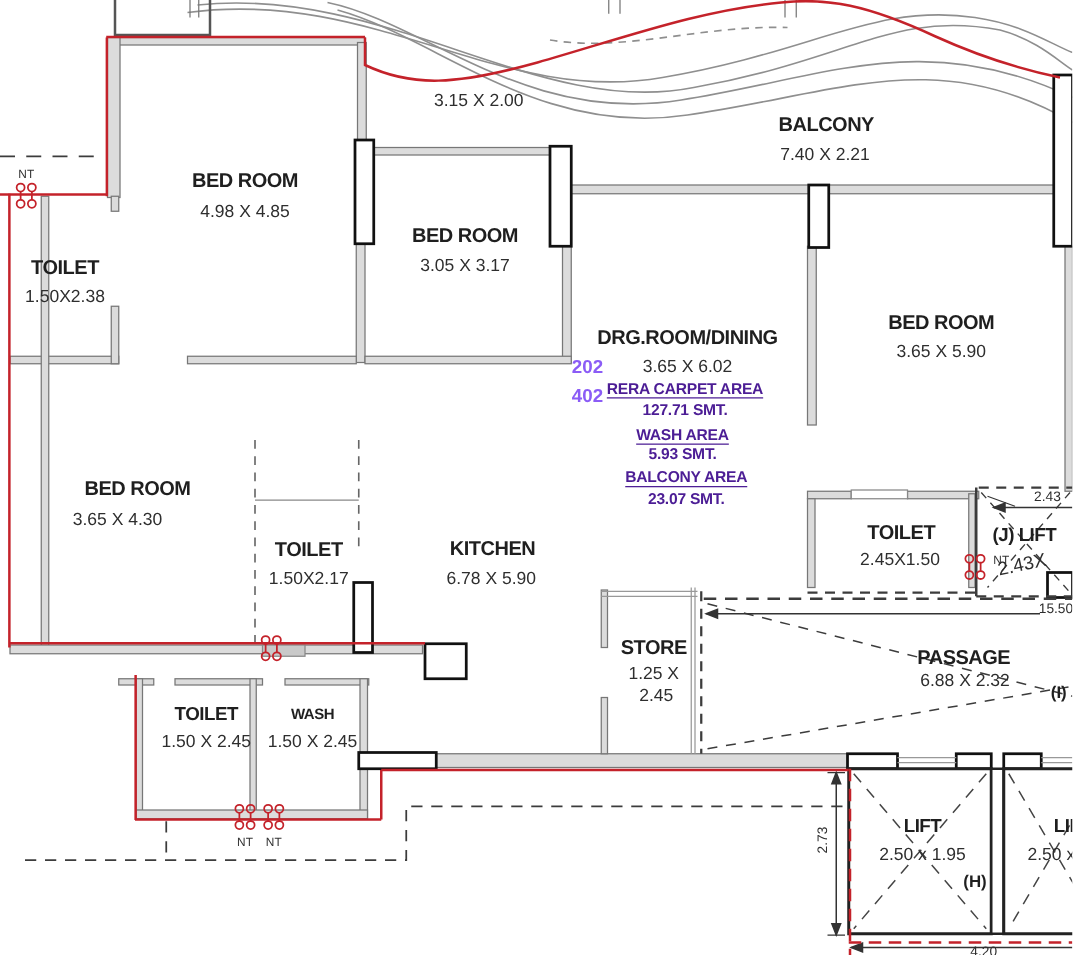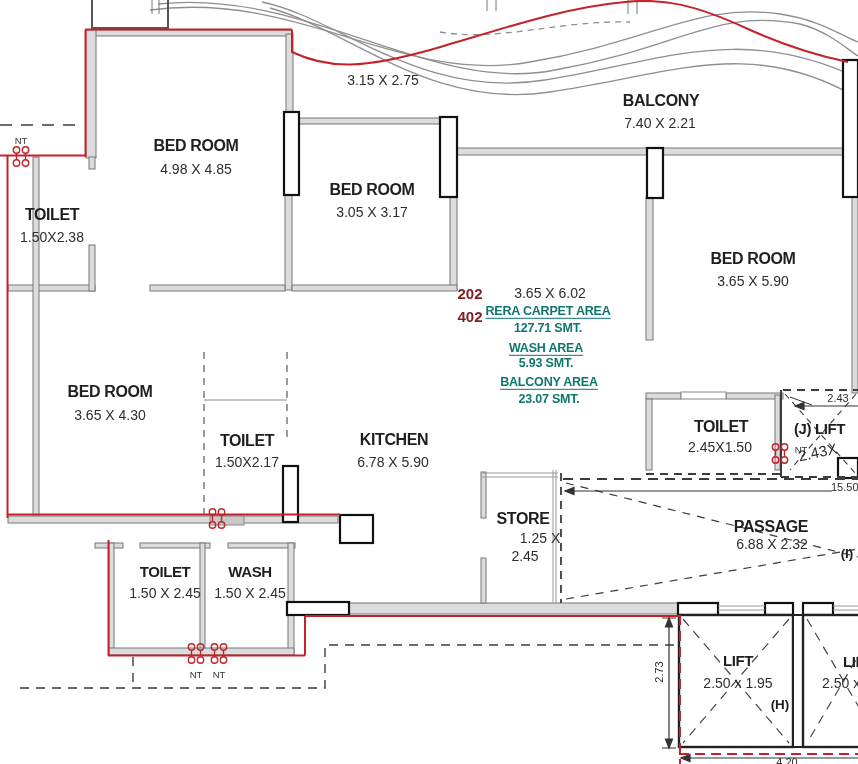--- a/index.html
+++ b/index.html
@@ -4,22 +4,22 @@
 <style>
   html,body{margin:0;padding:0;background:#fff;}
   #plan{position:relative;width:858px;height:764px;background:#ffffff;overflow:hidden;
         font-family:"Liberation Sans",sans-serif;}
   #plan svg{position:absolute;left:0;top:0;}
   .lbl{position:absolute;white-space:nowrap;transform:translate(-50%,-50%);
        text-align:center;line-height:1.15;}
   .lblL{position:absolute;white-space:nowrap;transform:translateY(-50%);text-align:left;}
   .room{font-size:16px;font-weight:700;color:#1f1f1f;letter-spacing:-0.4px;}
   .dim{font-size:14px;color:#2e2e2e;}
-  .red{font-size:15px;font-weight:700;color:#7f1d1d;}
-  .mag{font-size:12.5px;font-weight:700;color:#0f766e;letter-spacing:-0.2px;}
+  .red{font-size:15px;font-weight:700;color:#8b5cf6;}
+  .mag{font-size:12.5px;font-weight:700;color:#4c1d95;letter-spacing:-0.2px;}
   .u{text-decoration:underline;text-underline-offset:3px;}
   .sm{font-size:11px;color:#2e2e2e;}
   .nt{font-size:9.5px;color:#333;}
   .tag{font-size:13.5px;font-weight:700;color:#1f1f1f;}
   .rot{transform:translate(-50%,-50%) rotate(-90deg);}
   .slant{transform:translateY(-50%) rotate(-12deg);font-size:15px;color:#2e2e2e;}
 </style>
 </head>
 <body>
 
@@ -198,51 +198,52 @@
 
 <div class="lbl room" style="left:196px;top:146px">BED ROOM</div>
 <div class="lbl dim" style="left:196px;top:169px">4.98 X 4.85</div>
 
 <div class="lbl room" style="left:372px;top:190px">BED ROOM</div>
 <div class="lbl dim" style="left:372px;top:212px">3.05 X 3.17</div>
 
 <div class="lbl room" style="left:52px;top:215px">TOILET</div>
 <div class="lbl dim" style="left:52px;top:237px">1.50X2.38</div>
 
-<div class="lbl dim" style="left:383px;top:80px">3.15 X 2.75</div>
+<div class="lbl dim" style="left:383px;top:80px">3.15 X 2.00</div>
 
 <div class="lbl room" style="left:661px;top:101px">BALCONY</div>
 <div class="lbl dim" style="left:660px;top:123px">7.40 X 2.21</div>
 
 <div class="lbl room" style="left:753px;top:259px">BED ROOM</div>
 <div class="lbl dim" style="left:753px;top:281px">3.65 X 5.90</div>
 
+<div class="lbl room" style="left:550px;top:271px">DRG.ROOM/DINING</div>
 <div class="lbl dim" style="left:550px;top:293px">3.65 X 6.02</div>
 
 <div class="lbl red" style="left:470px;top:294px">202</div>
 <div class="lbl red" style="left:470px;top:317px">402</div>
 
 <div class="lbl mag u" style="left:548px;top:311px">RERA CARPET AREA</div>
 <div class="lbl mag" style="left:548px;top:328px">127.71 SMT.</div>
 <div class="lbl mag u" style="left:546px;top:348px">WASH AREA</div>
 <div class="lbl mag" style="left:546px;top:363px">5.93 SMT.</div>
 <div class="lbl mag u" style="left:549px;top:382px">BALCONY AREA</div>
 <div class="lbl mag" style="left:549px;top:399px">23.07 SMT.</div>
 
 <div class="lbl room" style="left:110px;top:392px">BED ROOM</div>
-<div class="lbl dim" style="left:110px;top:415px">3.65 X 4.30</div>
+<div class="lbl dim" style="left:94px;top:415px">3.65 X 4.30</div>
 
 <div class="lbl room" style="left:247px;top:441px">TOILET</div>
 <div class="lbl dim" style="left:247px;top:462px">1.50X2.17</div>
 
 <div class="lbl room" style="left:394px;top:440px">KITCHEN</div>
 <div class="lbl dim" style="left:393px;top:462px">6.78 X 5.90</div>
 
 <div class="lbl room" style="left:523px;top:519px">STORE</div>
-<div class="lbl dim" style="left:540px;top:538px">1.25 X</div>
+<div class="lbl dim" style="left:523px;top:538px">1.25 X</div>
 <div class="lbl dim" style="left:525px;top:556px">2.45</div>
 
 <div class="lbl room" style="left:771px;top:527px">PASSAGE</div>
 <div class="lbl dim" style="left:772px;top:544px">6.88 X 2.32</div>
 <div class="lbl tag" style="left:847px;top:554px">(I)</div>
 
 <div class="lbl room" style="left:721px;top:427px">TOILET</div>
 <div class="lbl dim" style="left:720px;top:447px">2.45X1.50</div>
 
 <div class="lblL room" style="left:794px;top:428px;font-size:15px">(J) LIFT</div>
@@ -255,21 +256,21 @@
 <div class="lbl room" style="left:738px;top:661px;font-size:15px">LIFT</div>
 <div class="lbl dim" style="left:738px;top:683px">2.50 x 1.95</div>
 <div class="lbl tag" style="left:780px;top:705px">(H)</div>
 
 <div class="lblL room" style="left:843px;top:661px;font-size:15px">LIFT</div>
 <div class="lblL dim" style="left:822px;top:683px">2.50 x 1.95</div>
 
 <div class="lbl room" style="left:165px;top:572px;font-size:15px">TOILET</div>
 <div class="lbl dim" style="left:165px;top:593px">1.50 X 2.45</div>
 
-<div class="lbl room" style="left:250px;top:572px;font-size:15px">WASH</div>
+<div class="lbl room" style="left:250px;top:572px;font-size:12px">WASH</div>
 <div class="lbl dim" style="left:250px;top:593px">1.50 X 2.45</div>
 
 <div class="lbl nt" style="left:21px;top:141px">NT</div>
 <div class="lbl nt" style="left:196px;top:675px">NT</div>
 <div class="lbl nt" style="left:219px;top:675px">NT</div>
 
 <div class="lbl sm rot" style="left:659px;top:672px">2.73</div>
 <div class="lbl sm" style="left:787px;top:762px">4.20</div>
 
 </div>

